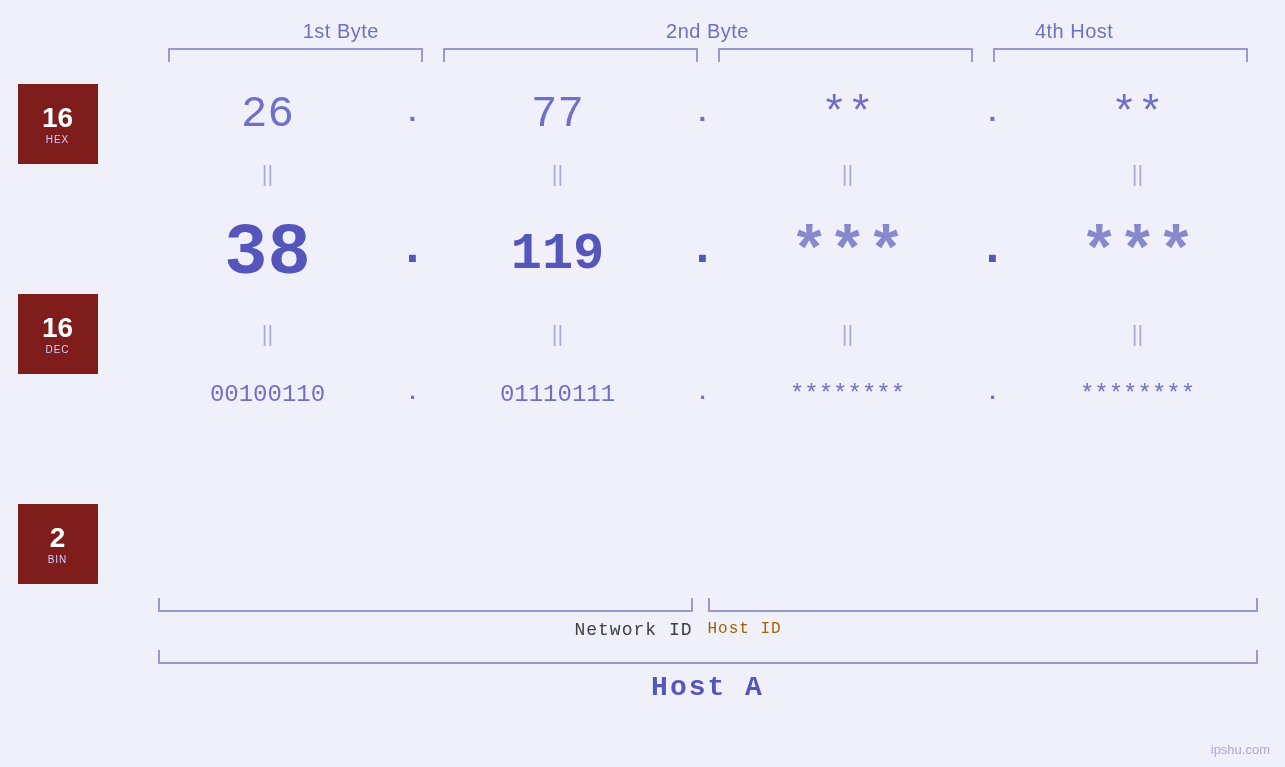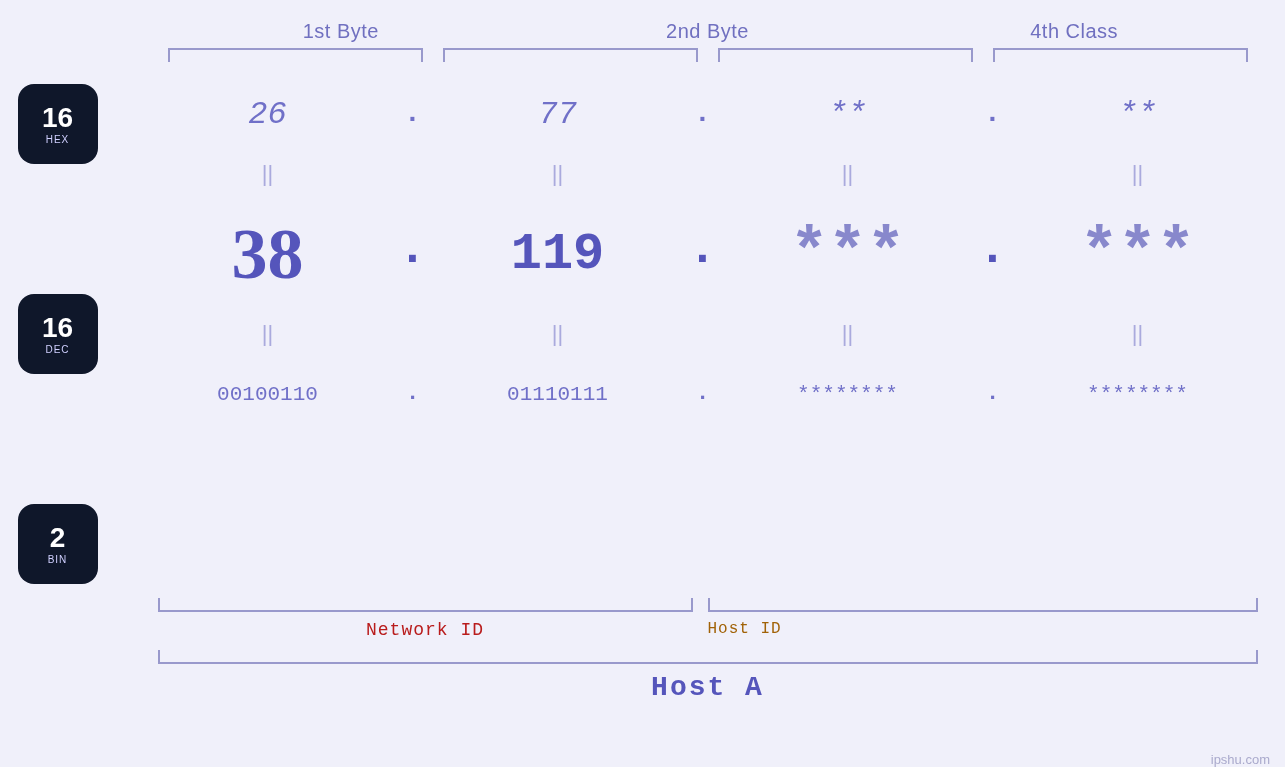--- a/index.html
+++ b/index.html
@@ -73,22 +73,22 @@
       flex-direction: column;
       align-items: flex-start;
       justify-content: space-around;
       width: 120px;
       padding-top: 10px;
     }
 
     .badge {
       width: 80px;
       height: 80px;
-      background: #0f172a;
-      border-radius: 16px;
+      background: #7f1d1d;
+      border-radius: 0;
       display: flex;
       flex-direction: column;
       align-items: center;
       justify-content: center;
       margin-bottom: 10px;
     }
 
     .badge-number {
       font-size: 28px;
       font-weight: bold;
@@ -130,33 +130,32 @@
       height: 80px;
     }
 
     .value-cell {
       flex: 1;
       text-align: center;
       color: #7070c8;
     }
 
     .hex-row .value-cell {
-      font-size: 32px;
+      font-size: 44px;
       font-weight: 400;
-      font-style: italic;
     }
 
     .dec-row .value-cell {
       font-size: 72px;
       font-weight: bold;
       color: #5555bb;
     }
 
     .bin-row .value-cell {
-      font-size: 21px;
+      font-size: 24px;
       font-weight: 400;
     }
 
     .dot-sep {
       color: #7070c8;
       font-weight: bold;
       text-align: center;
       width: 30px;
       flex-shrink: 0;
     }
@@ -220,22 +219,22 @@
     }
 
     .bottom-labels {
       display: flex;
       width: 100%;
       margin-top: 4px;
     }
 
     .network-id-label {
       width: calc(50% - 15px);
-      text-align: center;
-      color: #b91c1c;
+      text-align: right;
+      color: #404040;
       font-size: 18px;
       font-family: 'Courier New', Courier, monospace;
       letter-spacing: 1px;
       margin-right: 15px;
     }
 
     .host-id-label {
       flex: 1;
       color: #a16207;
       font-size: 16px;
@@ -263,36 +262,36 @@
       color: #5555bb;
       font-size: 28px;
       font-family: 'Courier New', Courier, monospace;
       font-weight: bold;
       margin-top: 8px;
       letter-spacing: 2px;
     }
 
     .watermark {
       position: absolute;
-      bottom: 0;
+      bottom: 10px;
       right: 15px;
       color: #aaaacc;
       font-size: 13px;
       font-family: Arial, sans-serif;
     }
   </style>
 </head>
 <body>
 
 <div class="main-container">
 
   <div class="header-row">
     <div class="byte-label">1st Byte</div>
     <div class="byte-label">2nd Byte</div>
-    <div class="byte-label">4th Class</div>
+    <div class="byte-label">4th Host</div>
   </div>
 
   <div class="bracket-row">
     <div class="bracket"></div>
     <div class="bracket"></div>
     <div class="bracket"></div>
     <div class="bracket"></div>
   </div>
 
   <div class="content-area">
@@ -330,21 +329,21 @@
         <div class="equal-cell">||</div>
         <div class="equal-dot-gap"></div>
         <div class="equal-cell">||</div>
         <div class="equal-dot-gap"></div>
         <div class="equal-cell">||</div>
         <div class="equal-dot-gap"></div>
         <div class="equal-cell">||</div>
       </div>
 
       <div class="data-row dec-row">
-        <div class="value-cell" style="font-size:72px; font-weight:bold; color:#5555bb;font-family:Liberation Serif, serif;">38</div>
+        <div class="value-cell" style="font-size:72px; font-weight:bold; color:#5555bb;">38</div>
         <div class="dot-sep" style="font-size:48px; color:#5555bb; padding-bottom:10px;">.</div>
         <div class="value-cell" style="font-size:52px; font-weight:bold; color:#5555bb;">119</div>
         <div class="dot-sep" style="font-size:48px; color:#5555bb; padding-bottom:10px;">.</div>
         <div class="value-cell" style="font-size:64px; font-weight:bold; color:#8888cc;">***</div>
         <div class="dot-sep" style="font-size:48px; color:#5555bb; padding-bottom:10px;">.</div>
         <div class="value-cell" style="font-size:64px; font-weight:bold; color:#8888cc;">***</div>
       </div>
 
       <div class="equal-row">
         <div class="equal-cell">||</div>

